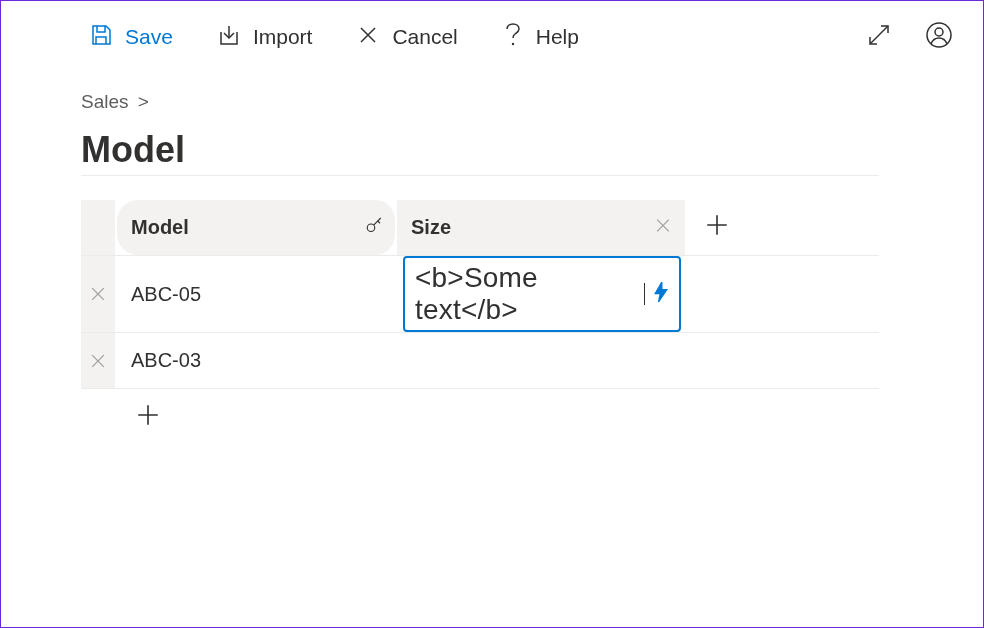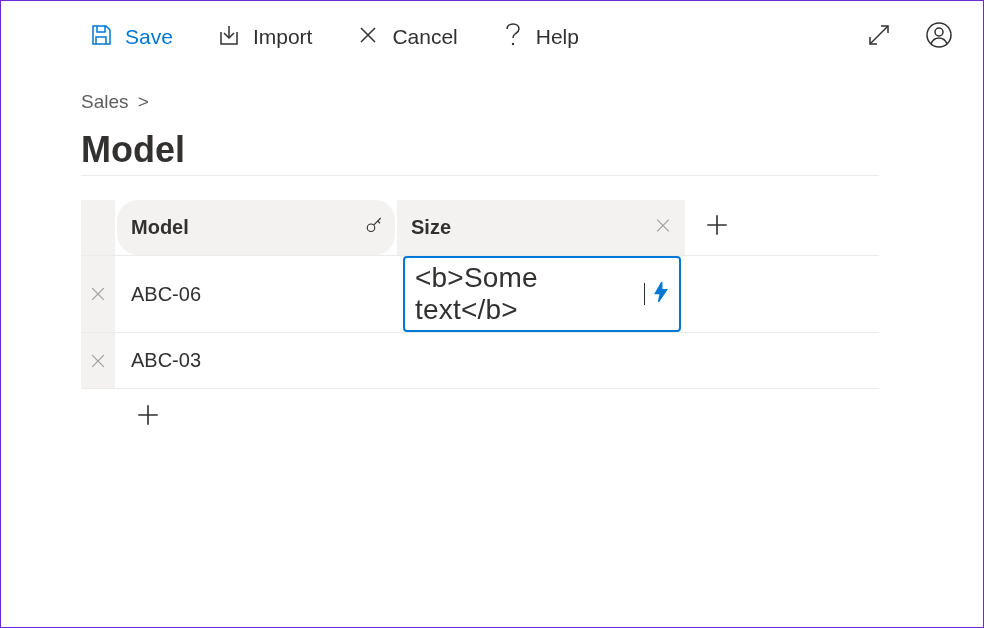--- a/index.html
+++ b/index.html
@@ -143,21 +143,21 @@
         </div>
       </div>
 
       <div class="grid-row row">
         <div class="col-handle">
           <svg width="20" height="20" viewBox="0 0 24 24">
               <path d="M5 5l14 14M19 5L5 19"></path>
             </svg>
         </div>
         <div class="col-model">
-          <span>ABC-06</span>
+          <span>ABC-05</span>
         </div>
         <div class="col-size" style="padding:0 6px;">
           <div class="editing-wrapper">
             <span class="editing-text">&lt;b&gt;Some text&lt;/b&gt;</span>
               <span class="caret"></span>
             <span class="bolt">
               <svg width="16" height="20" viewBox="0 0 16 24" stroke="none">
                   <path d="M9 0L1 14h6l-2 10 10-15H9z"></path>
                 </svg>
             </span>

